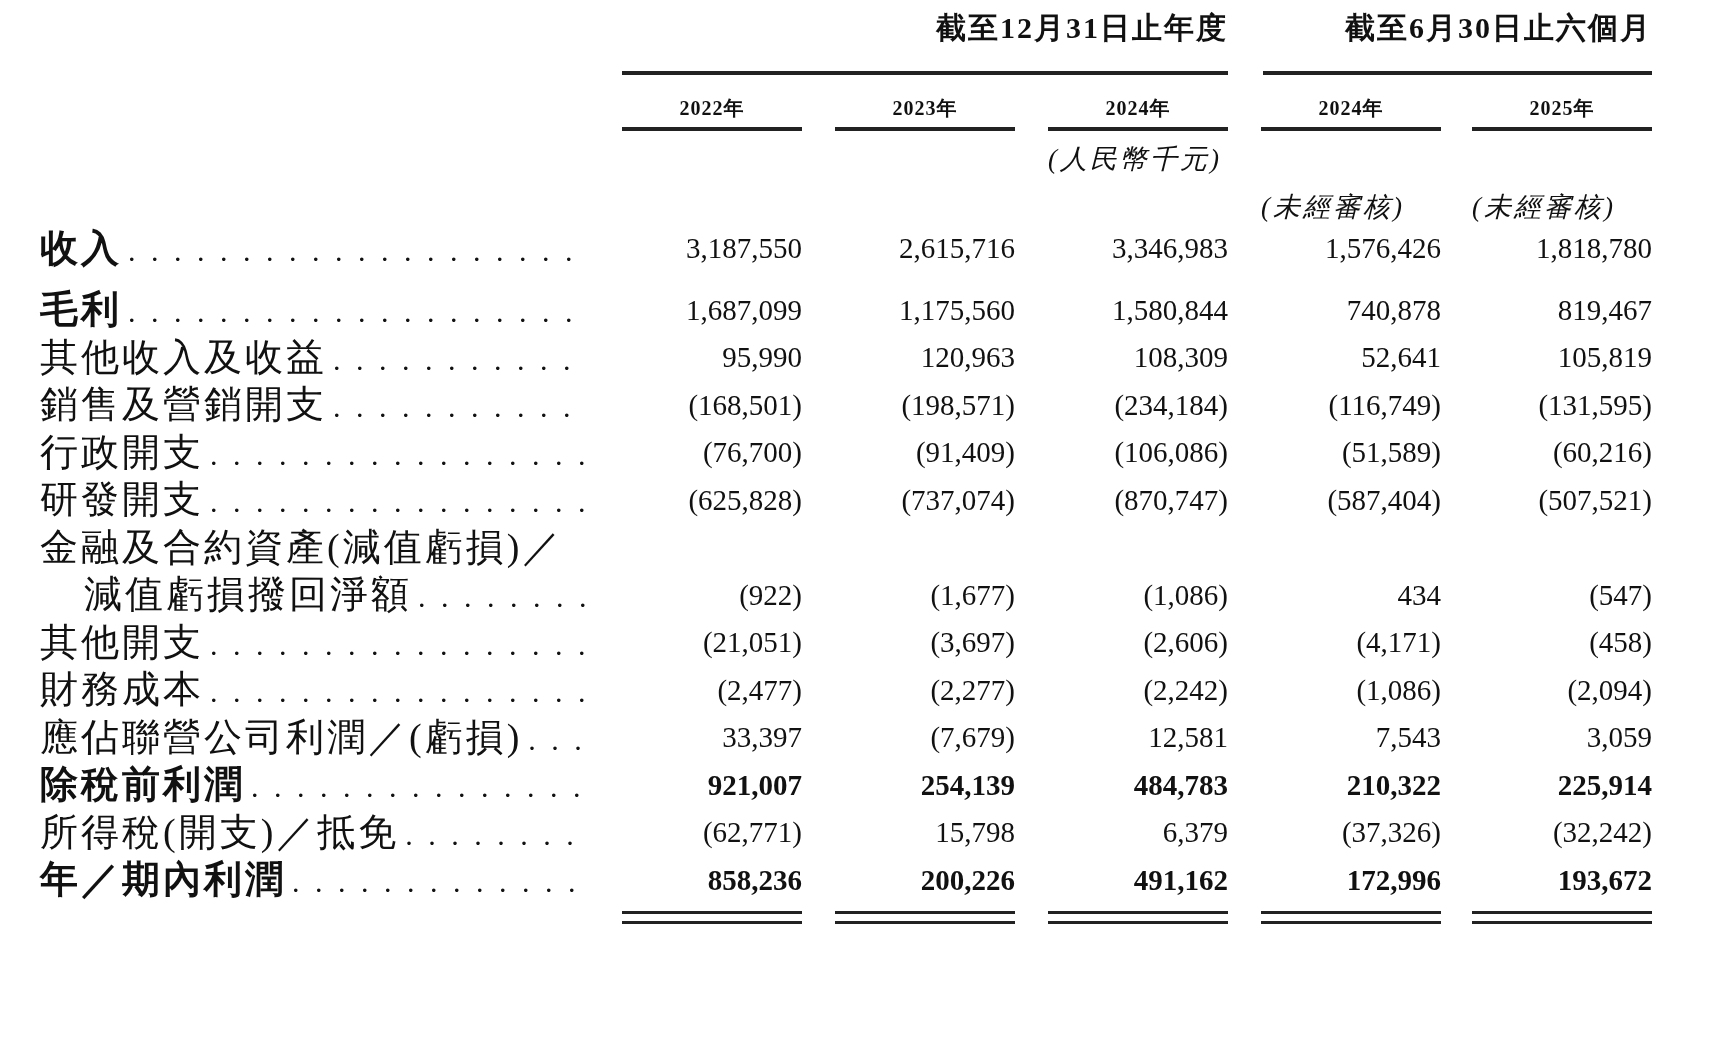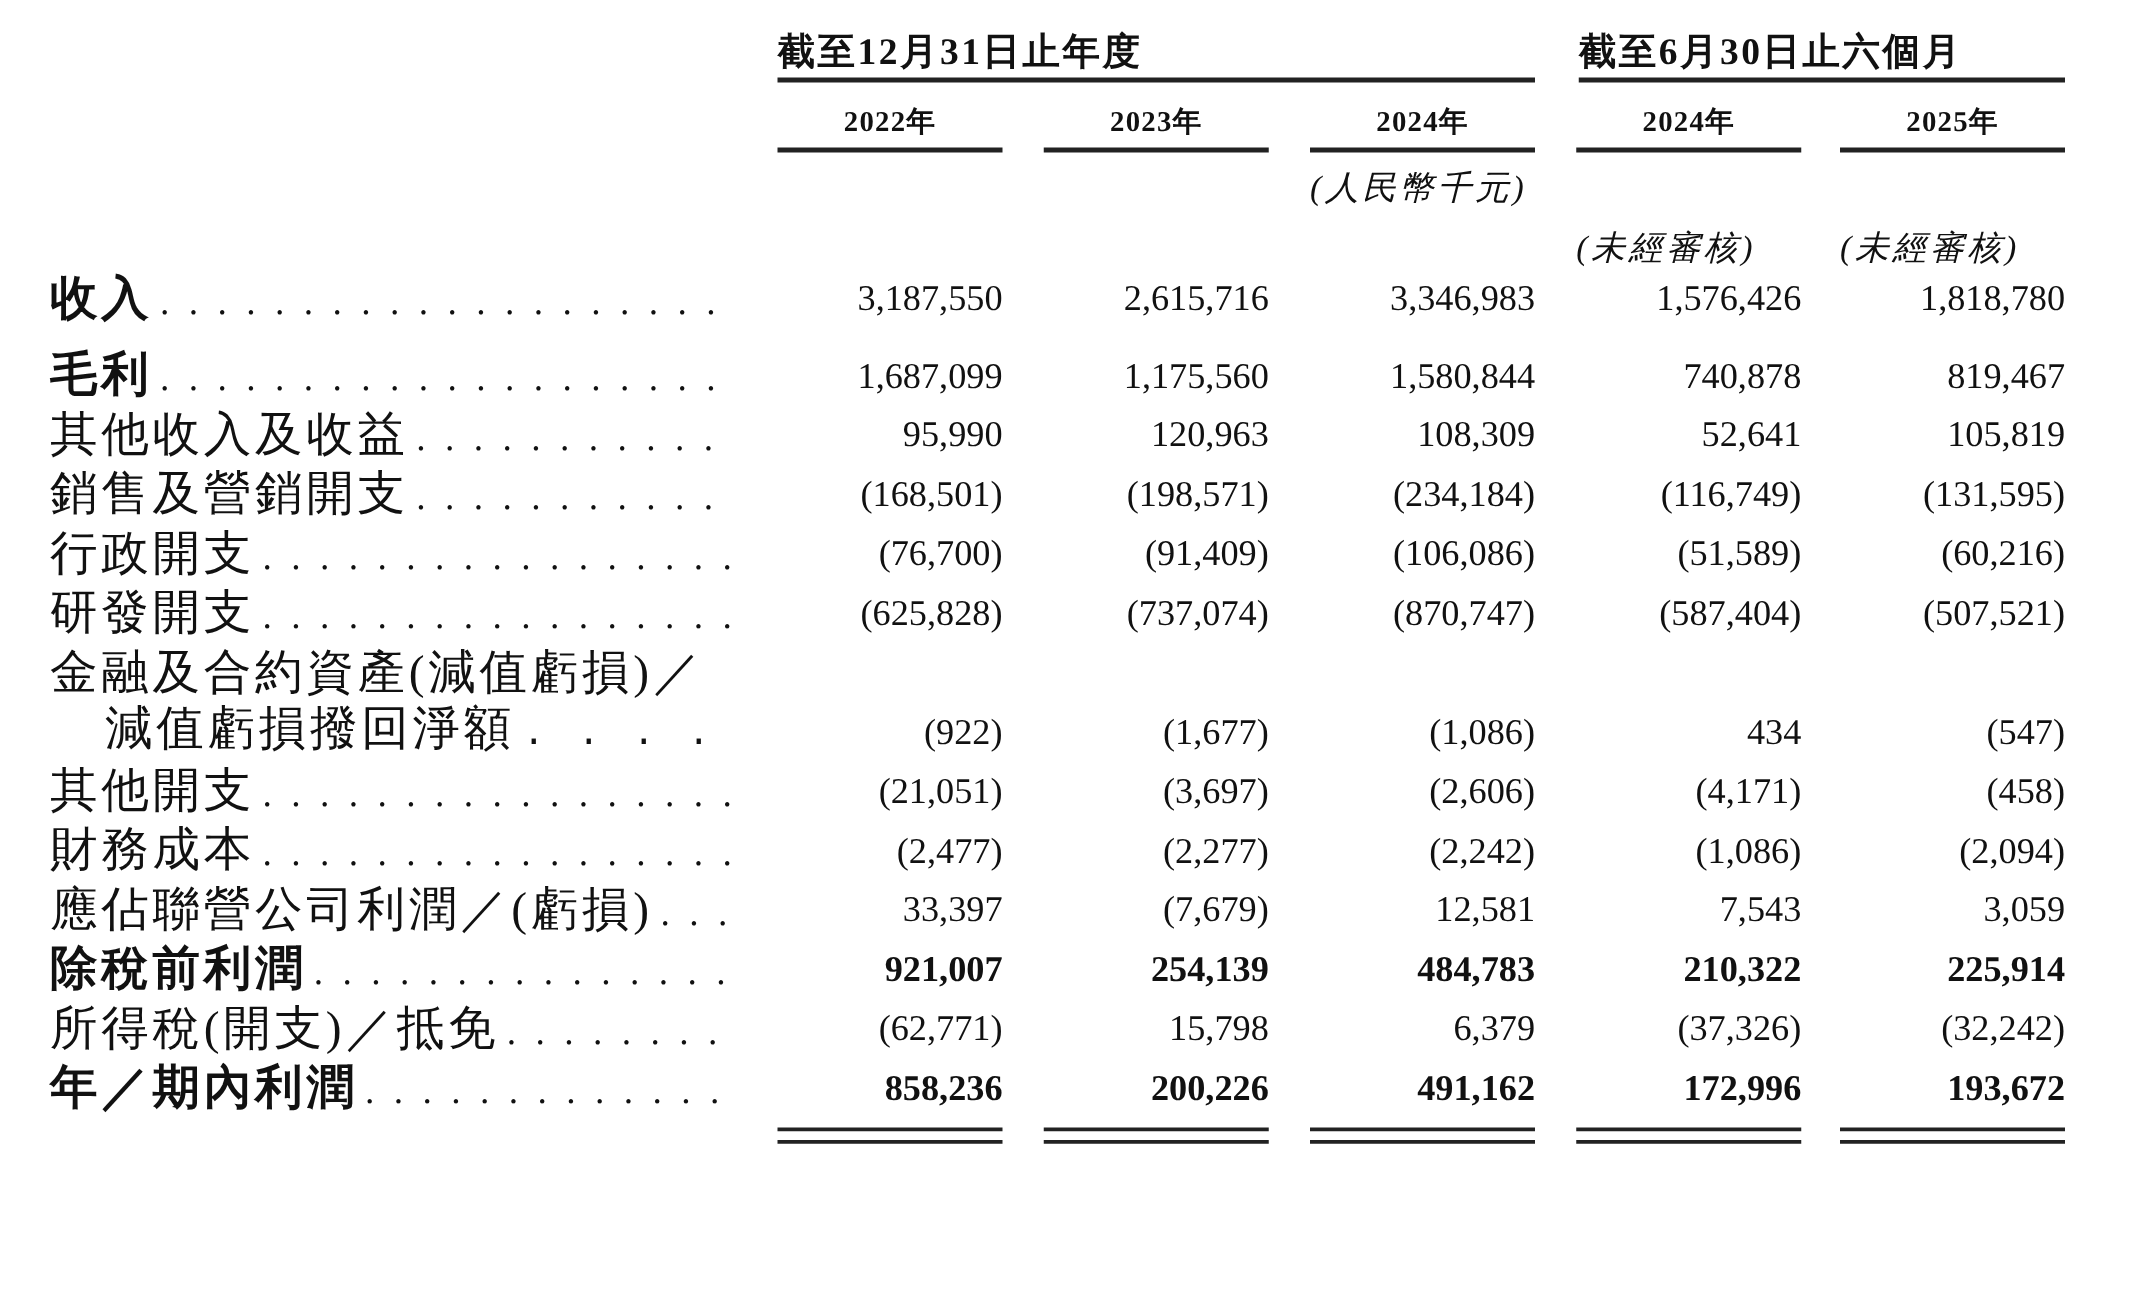--- a/index.html
+++ b/index.html
@@ -14,29 +14,29 @@
   }
   col.c-label{width:546px;}
   col.c-1{width:216px;}
   col.c-2,col.c-3,col.c-4{width:213px;}
   col.c-5{width:211px;}
   td,th{padding:0;margin:0;font-weight:normal;vertical-align:bottom;}
 
   
   .group-hd{height:56px;}
   .group-hd .grp{
-    font-weight:bold;font-size:30px;letter-spacing:2px;text-align:left;
-    border-bottom:4px solid #222;padding-bottom:2px;line-height:1.2;
+    font-weight:bold;font-size:30px;letter-spacing:2px;text-align:right;
+    border-bottom:4px solid #222;padding-bottom:25px;line-height:1.2;
   }
   .grp.g1{margin-left:36px;}
   .grp.g2{margin-left:35px;}
 
   .year-hd{height:56px;}
   .year-hd .num{
-    font-weight:bold;font-size:23px;text-align:center;
+    font-weight:bold;font-size:20px;text-align:center;
     border-bottom:4px solid #222;padding-bottom:7px;letter-spacing:1px;
   }
 
   .unit-row{height:46px;}
   .unaudited-row{height:48px;}
   .note{
     font-style:italic;font-size:27px;letter-spacing:3px;
     display:block;width:180px;margin-left:auto;white-space:nowrap;
   }
 
@@ -50,21 +50,21 @@
     content:". . . . . . . . . . . . . . . . . . . . . . . . . . . . . . . . . . . . . . . .";
     font-size:30px;letter-spacing:4px;
   }
   .num{
     display:block;width:180px;margin-left:auto;text-align:right;
     font-size:29px;white-space:nowrap;line-height:1.15;
   }
   tr.bold-label .lbl{font-weight:bold;}
   tr.bold .lbl,tr.bold .num{font-weight:bold;}
   tr.underline-vals .num{border-bottom:3px solid #222;padding-bottom:3px;}
-  tr.indent .lblwrap{margin-left:44px;font-family:Liberation Mono, monospace;}
+  tr.indent .lblwrap{margin-left:44px;}
   tr.spacer{height:14px;}
   tr.dbl-rule{height:20px;}
   tr.dbl-rule .rule{
     display:block;width:180px;margin-left:auto;height:7px;margin-top:5px;
     border-top:3px solid #222;border-bottom:3px solid #222;
   }
 </style>
 </head>
 <body>
 

